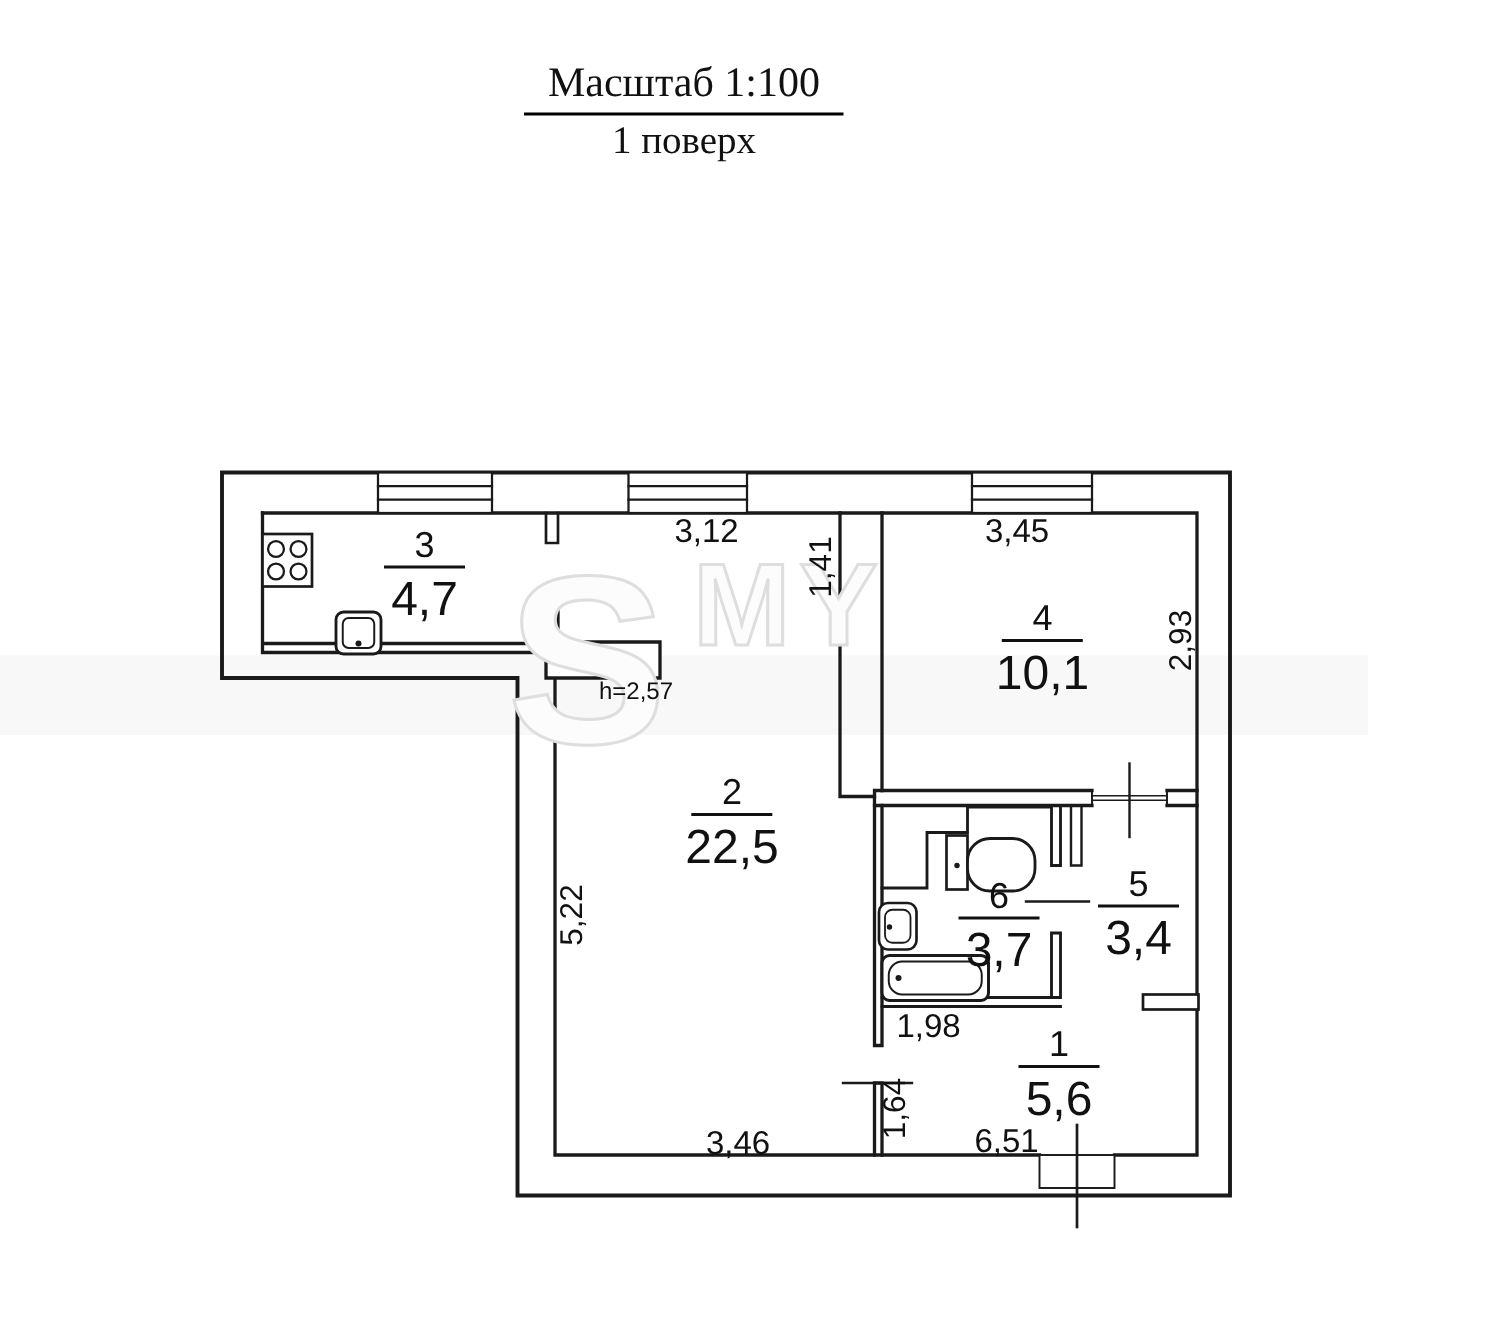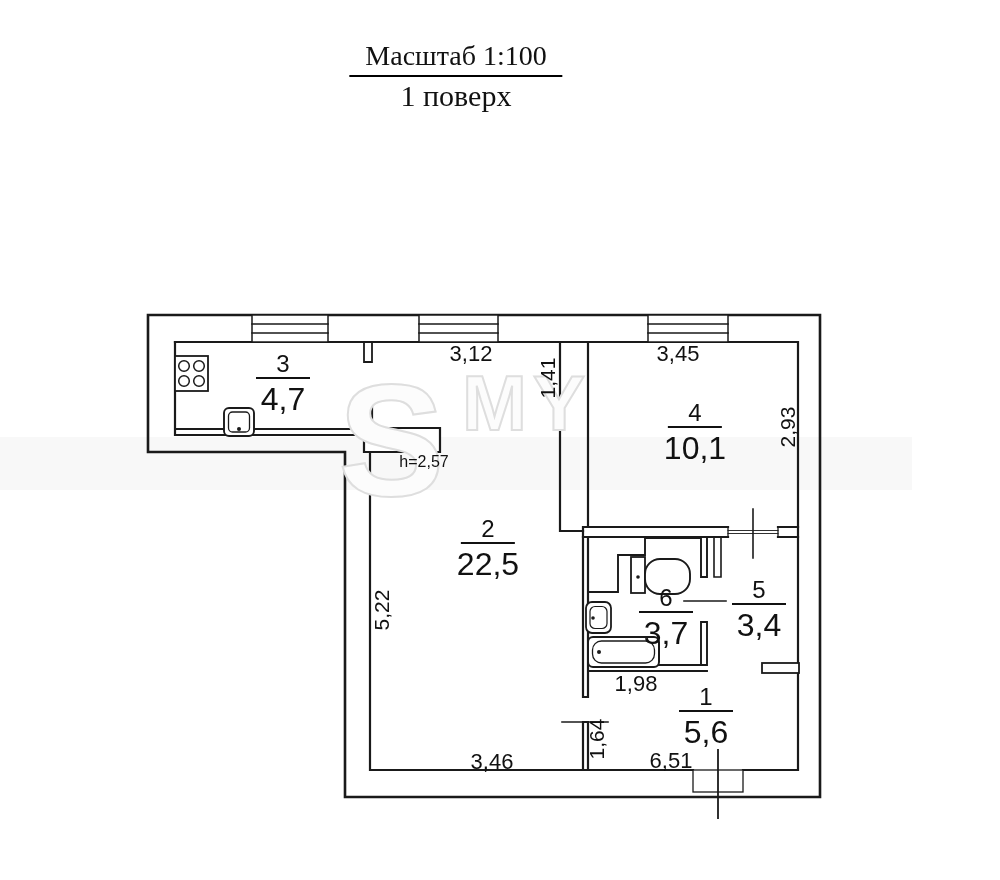--- a/index.html
+++ b/index.html
@@ -21,21 +21,21 @@
   .vdim{transform:translate(-50%,-50%) rotate(-90deg);font-size:21px;}
   .room-label{transform:translateX(-50%);text-align:center;}
   .rnum{display:inline-block;min-width:46px;border-bottom:2px solid #111;
         font-size:24px;line-height:1.1;padding:0 4px;}
   .rarea{font-size:32px;line-height:1.2;padding-top:1px;}
   .note{font-size:16px;}
   
   #title-block{position:absolute;left:50%;top:40px;transform:translateX(-50%);
                text-align:center;z-index:3;font-family:"Liberation Serif",serif;}
   #title-scale{font-size:28px;border-bottom:2px solid #000;padding:0 16px 3px;}
-  #title-floor{font-size:30px;margin-top:2px;}
+  #title-floor{font-size:26px;margin-top:2px;}
 </style>
 </head>
 <body>
 
 <div id="canvas">
 
   <div id="wm-band"></div>
 
   <div id="title-block">
     <div id="title-scale">Масштаб 1:100</div>
@@ -152,19 +152,19 @@
   <div class="lbl room-label" style="left:706px;top:684px;">
     <div class="rnum">1</div>
     <div class="rarea">5,6</div>
   </div>
 
   <div class="lbl hdim" style="left:471px;top:341px;">3,12</div>
   <div class="lbl hdim" style="left:678px;top:341px;">3,45</div>
   <div class="lbl vdim" style="left:548px;top:378px;">1,41</div>
   <div class="lbl vdim" style="left:788px;top:427px;">2,93</div>
   <div class="lbl vdim" style="left:382px;top:610px;">5,22</div>
-  <div class="lbl hdim" style="left:636px;top:671px;">1,98</div>
+  <div class="lbl hdim" style="left:619px;top:671px;">1,98</div>
   <div class="lbl vdim" style="left:597px;top:739px;">1,64</div>
   <div class="lbl hdim" style="left:492px;top:749px;">3,46</div>
   <div class="lbl hdim" style="left:671px;top:748px;">6,51</div>
   <div class="lbl hdim note" style="left:424px;top:453px;">h=2,57</div>
 
 </div>
 
 </body></html>

